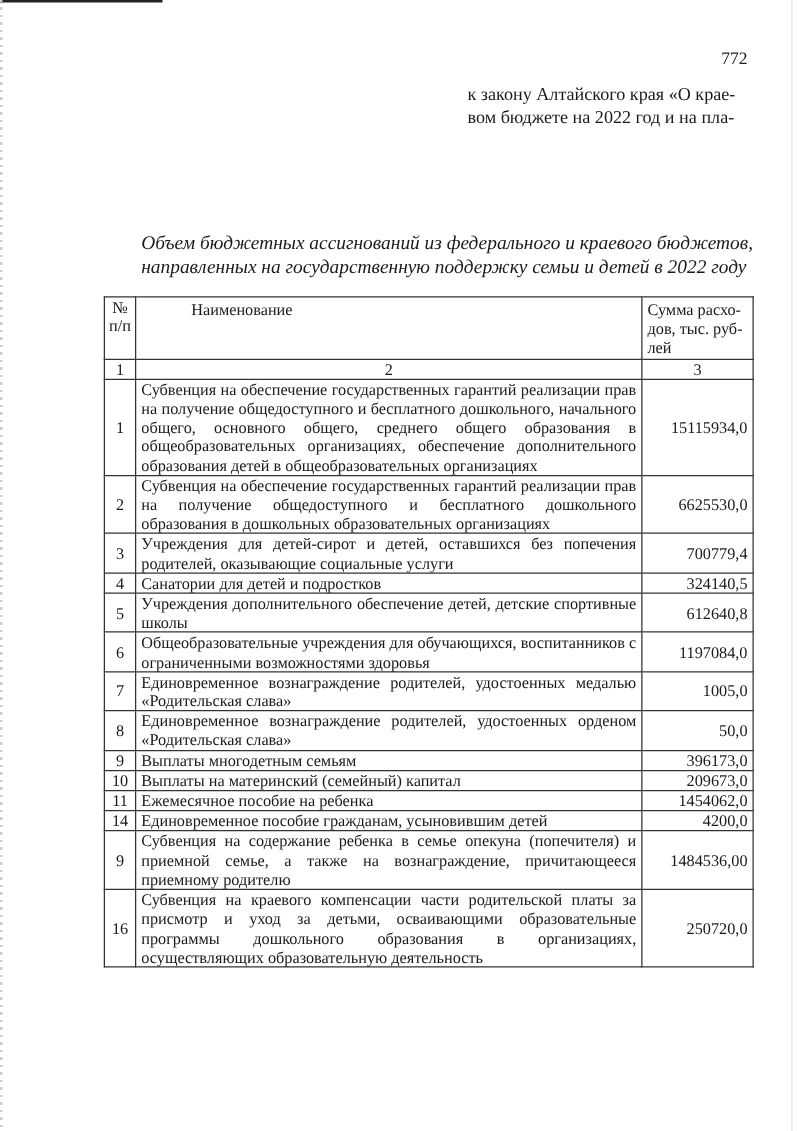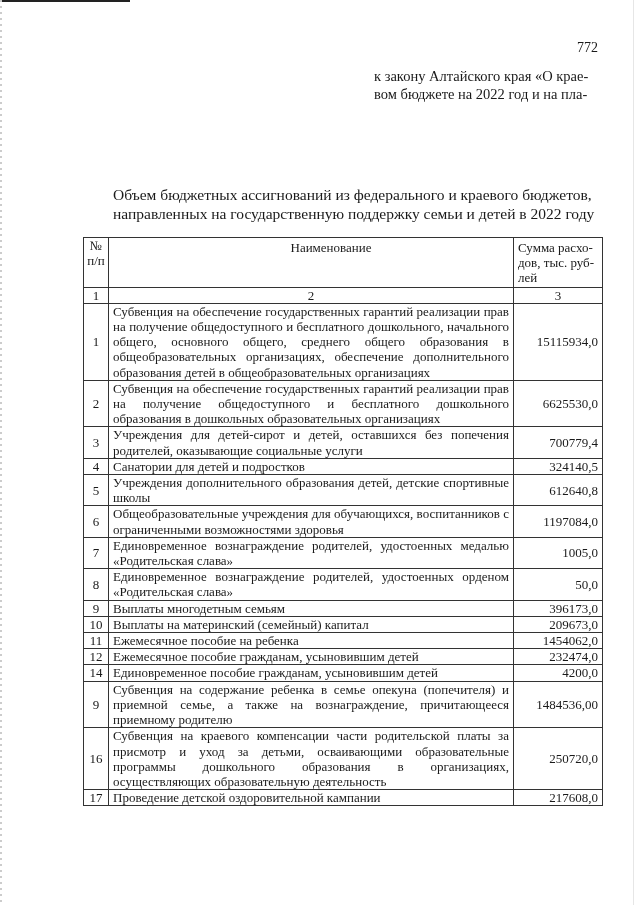--- a/index.html
+++ b/index.html
@@ -7,31 +7,31 @@
     width: 639px; height: 905px; background: #ffffff; position: relative; overflow: hidden;
     font-family: "Liberation Serif", "DejaVu Serif", serif; color: #1a1a1a;
   }
   .top-edge { position: absolute; left: 0; top: 0; width: 130px; height: 2px; background: #222; }
   .left-edge { position: absolute; left: 0; top: 0; width: 2px; height: 905px;
     background: repeating-linear-gradient(to bottom, #ccc 0 2px, transparent 2px 6px); }
   .right-edge { position: absolute; right: 5px; top: 0; width: 1px; height: 905px; background: #e6e6e6; }
   .page-number { position: absolute; left: 577px; top: 40px; font-size: 14px; }
   .appendix { position: absolute; left: 374px; top: 67px; font-size: 14.5px; line-height: 18px; }
   .appendix .ttl { font-size: 15px; }
-  .doc-title { position: absolute; left: 113px; top: 185px; width: 500px; font-size: 15.5px; line-height: 19px; }
+  .doc-title { position: absolute; left: 113px; top: 185px; width: 500px; font-size: 15.5px; line-height: 19px; font-style: italic; }
   table {
     position: absolute; left: 83px; top: 237px; width: 520px;
     border-collapse: collapse; font-size: 13px; line-height: 15.2px;
   }
   td, th { border: 1px solid #333; padding: 0 4px; vertical-align: middle; font-weight: normal; }
   th { vertical-align: top; padding-top: 2px; padding-bottom: 1px; }
   .c-num { width: 20px; text-align: center; padding: 0 2px; }
   .c-name { text-align: justify; }
   .c-sum { width: 80px; text-align: right; }
-  th.c-name { text-align: center; padding-left: 44px; }
+  th.c-name { text-align: left; padding-left: 44px; }
   th.c-sum { text-align: left; }
   .idx td { text-align: center; }
 </style>
 </head>
 <body>
 
 <div class="top-edge"></div>
 <div class="left-edge"></div>
 <div class="right-edge"></div>
 
@@ -76,21 +76,21 @@
       <td class="c-name">Учреждения для детей-сирот и детей, оставшихся без попечения родителей, оказывающие социальные услуги</td>
       <td class="c-sum">700779,4</td>
     </tr>
     <tr>
       <td class="c-num">4</td>
       <td class="c-name">Санатории для детей и подростков</td>
       <td class="c-sum">324140,5</td>
     </tr>
     <tr>
       <td class="c-num">5</td>
-      <td class="c-name">Учреждения дополнительного образования детей, детские спортивные школы</td>
+      <td class="c-name">Учреждения дополнительного обеспечение детей, детские спортивные школы</td>
       <td class="c-sum">612640,8</td>
     </tr>
     <tr>
       <td class="c-num">6</td>
       <td class="c-name">Общеобразовательные учреждения для обучающихся, воспитанников с ограниченными возможностями здоровья</td>
       <td class="c-sum">1197084,0</td>
     </tr>
     <tr>
       <td class="c-num">7</td>
       <td class="c-name">Единовременное вознаграждение родителей, удостоенных медалью «Родительская слава»</td>
@@ -110,38 +110,28 @@
       <td class="c-num">10</td>
       <td class="c-name">Выплаты на материнский (семейный) капитал</td>
       <td class="c-sum">209673,0</td>
     </tr>
     <tr>
       <td class="c-num">11</td>
       <td class="c-name">Ежемесячное пособие на ребенка</td>
       <td class="c-sum">1454062,0</td>
     </tr>
     <tr>
-      <td class="c-num">12</td>
-      <td class="c-name">Ежемесячное пособие гражданам, усыновившим детей</td>
-      <td class="c-sum">232474,0</td>
-    </tr>
-    <tr>
       <td class="c-num">14</td>
       <td class="c-name">Единовременное пособие гражданам, усыновившим детей</td>
       <td class="c-sum">4200,0</td>
     </tr>
     <tr>
       <td class="c-num">9</td>
       <td class="c-name">Субвенция на содержание ребенка в семье опекуна (попечителя) и приемной семье, а также на вознаграждение, причитающееся приемному родителю</td>
       <td class="c-sum">1484536,00</td>
     </tr>
     <tr>
       <td class="c-num">16</td>
       <td class="c-name">Субвенция на краевого компенсации части родительской платы за присмотр и уход за детьми, осваивающими образовательные программы дошкольного образования в организациях, осуществляющих образовательную деятельность</td>
       <td class="c-sum">250720,0</td>
     </tr>
-    <tr>
-      <td class="c-num">17</td>
-      <td class="c-name">Проведение детской оздоровительной кампании</td>
-      <td class="c-sum">217608,0</td>
-    </tr>
   </tbody>
 </table>
 
 </body></html>

